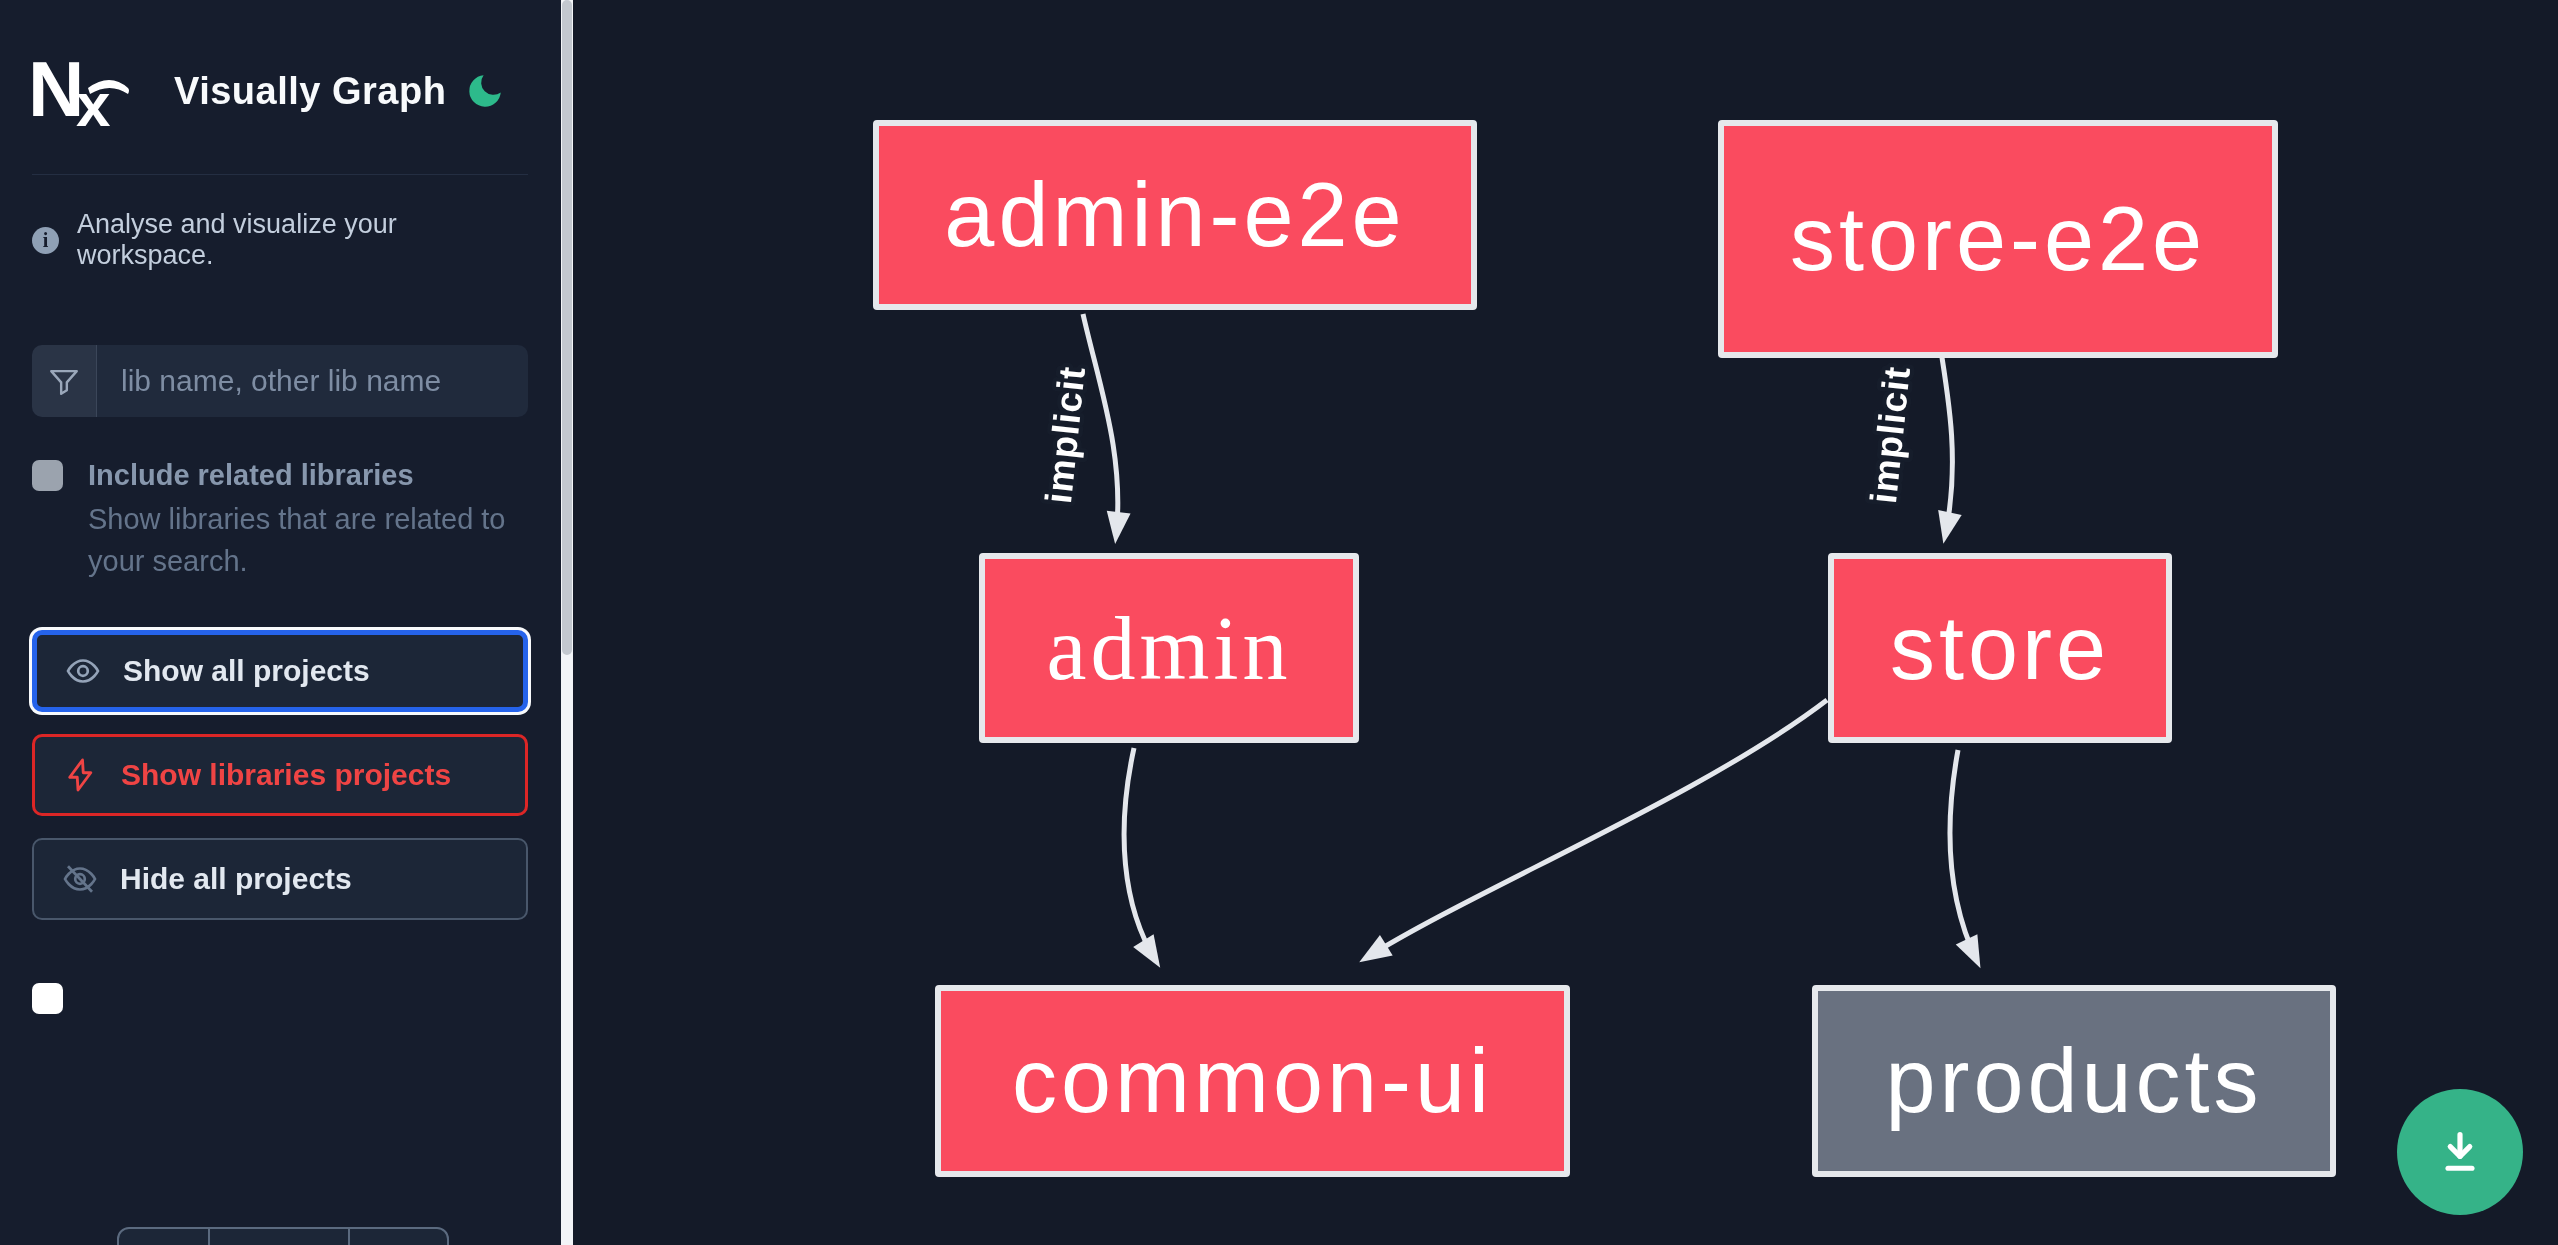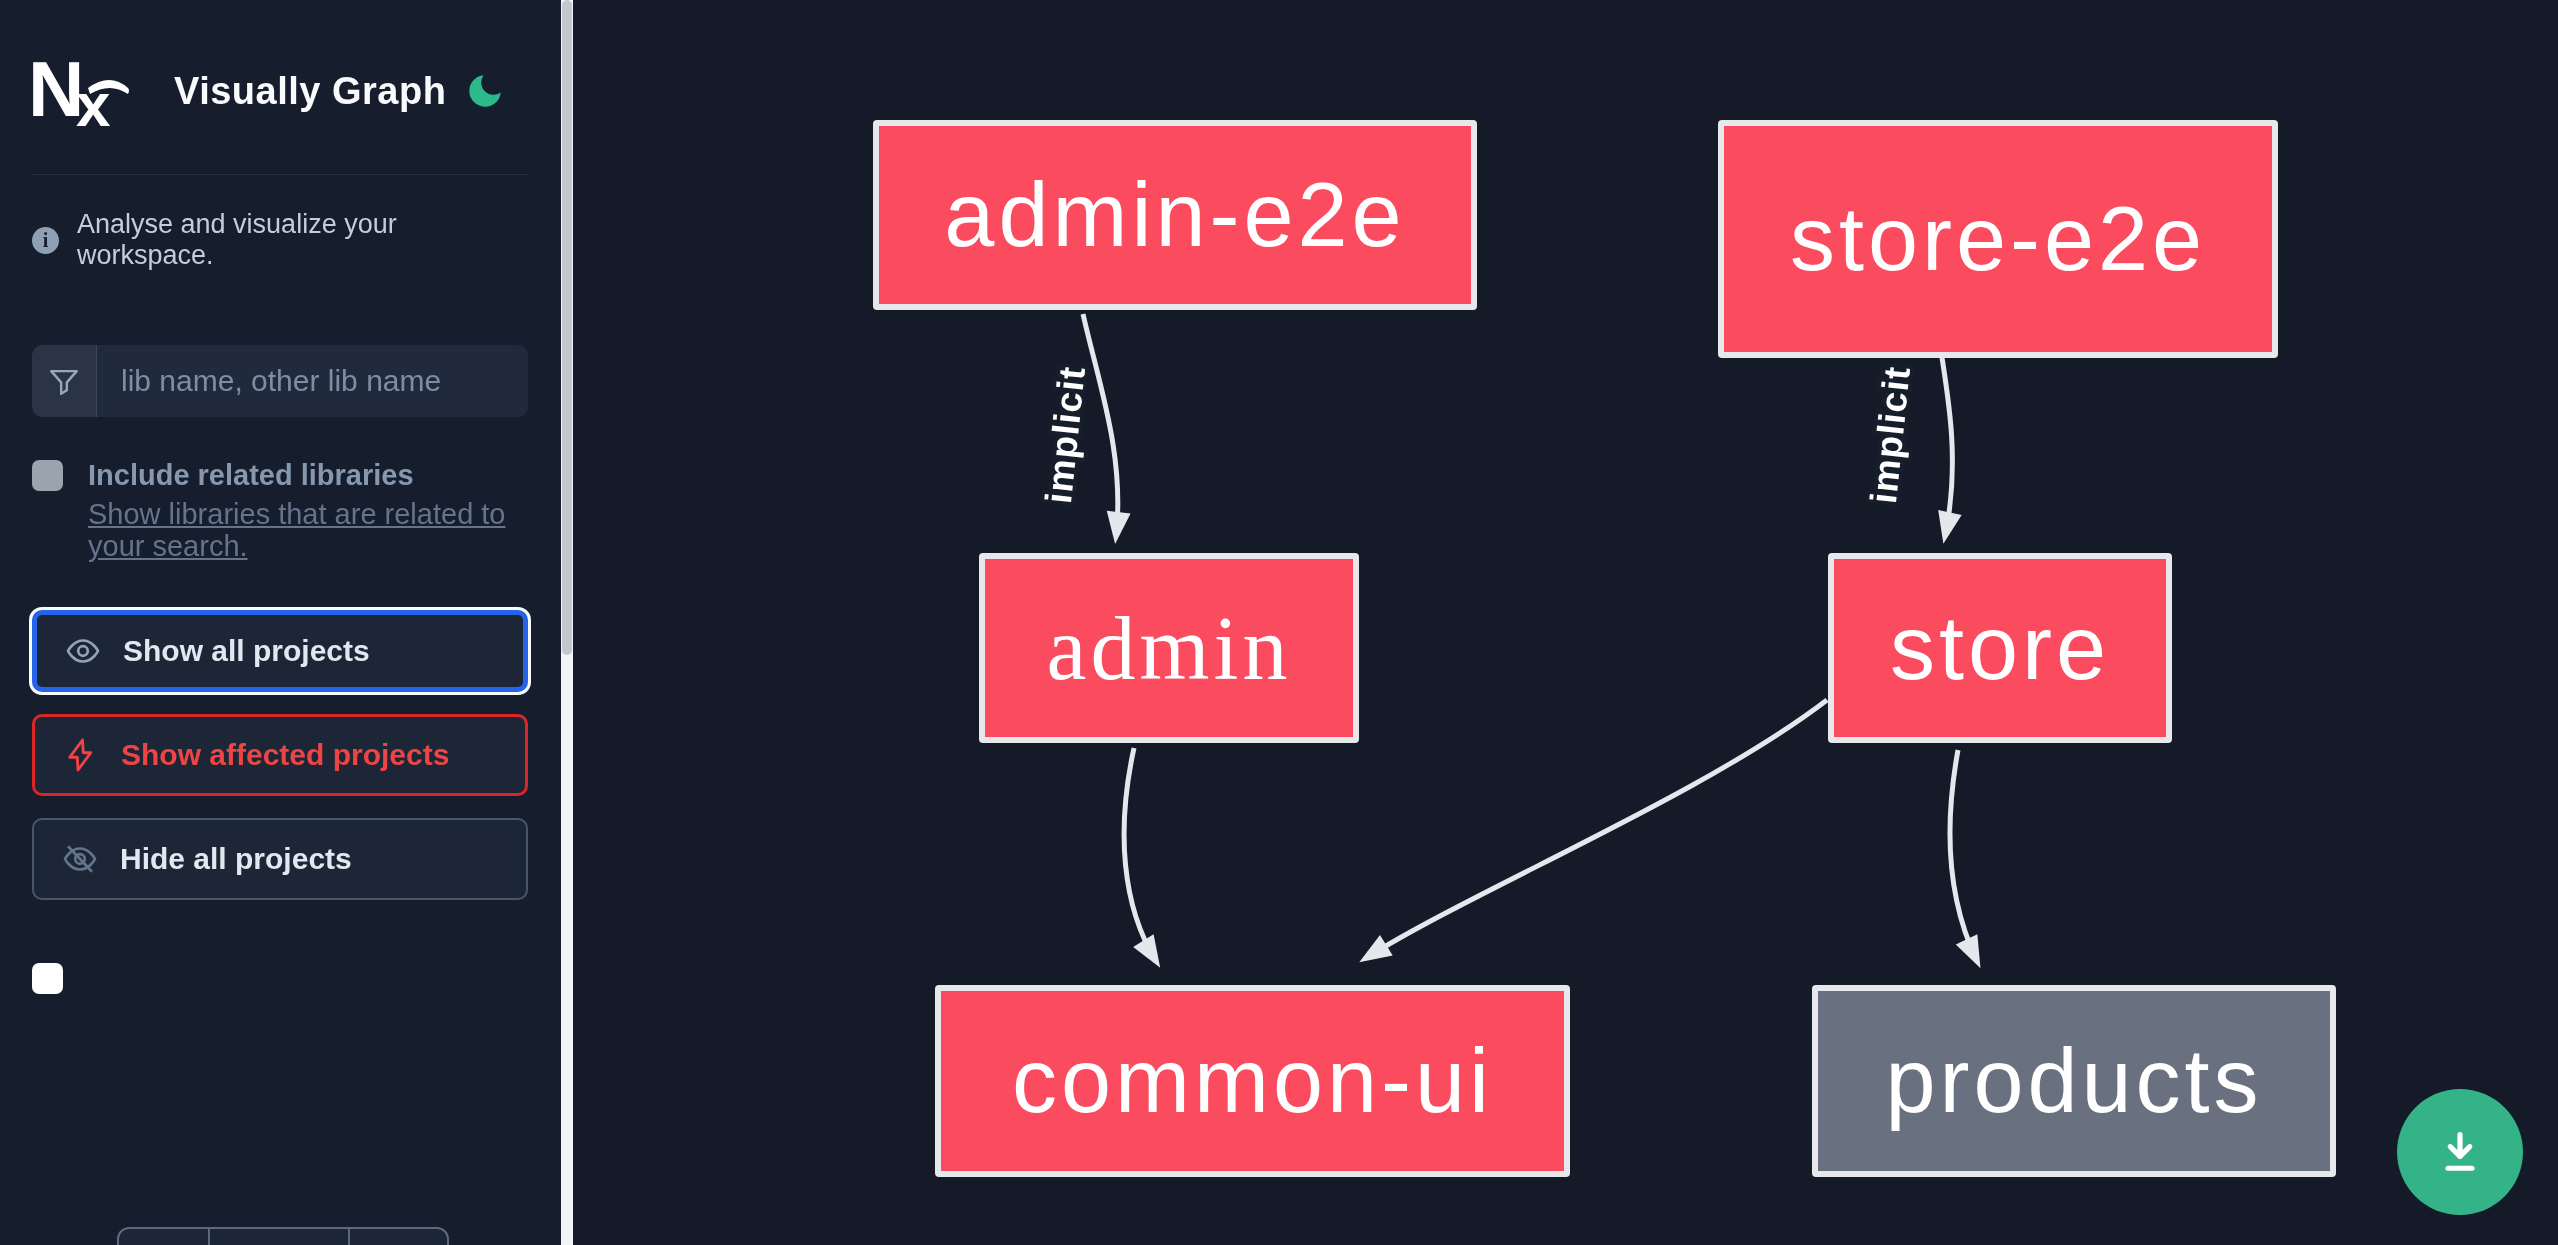--- a/index.html
+++ b/index.html
@@ -52,21 +52,21 @@
   .opt-row.mt-prox{margin-top:22px;}
   .cb{
     width:31px;height:31px;border-radius:7px;margin-top:3px;cursor:pointer;
     display:flex;align-items:center;justify-content:center;font-size:24px;font-weight:700;color:#1c2736;
   }
   .cb-muted{background:#9ba3ae;}
   .cb-plain{background:#ffffff;}
   .cb.checked{background:#36b98a;}
   .cb.checked::after{content:"✓";}
   .opt-title{font-size:29px;font-weight:700;color:#8797ad;line-height:36px;}
-  .opt-desc{font-size:29px;color:#64748b;line-height:32px;margin-top:5px;max-width:460px;text-decoration:underline;}
+  .opt-desc{font-size:29px;color:#64748b;line-height:42px;margin-top:5px;max-width:460px;}
   
   .actions{margin-top:48px;display:flex;flex-direction:column;gap:22px;}
   .act-btn{
     height:82px;border-radius:10px;background:#1c2637;display:flex;align-items:center;
     padding:8px 28px;gap:22px;font-size:30px;font-weight:700;color:#e2e8f0;
     border:2px solid #49576b;cursor:pointer;box-sizing:border-box;
     font-family:"Liberation Sans",sans-serif;
   }
   .act-btn.focused{border:5px solid var(--focus,#2563eb);box-shadow:0 0 0 3px #f8fafc;}
   .act-btn.danger{border:3px solid #dc2626;color:var(--danger,#ef4444);}
@@ -145,21 +145,21 @@
       <svg width="36" height="36" viewBox="0 0 24 24" fill="none" stroke="#94a3b8" stroke-width="1.8">
         <path d="M2 12s3.5-7 10-7 10 7 10 7-3.5 7-10 7-10-7-10-7z"></path>
           <circle cx="12" cy="12" r="3.2"></circle>
       </svg>
       <span>Show all projects</span>
     </button>
     <button class="act-btn danger">
       <svg width="36" height="36" viewBox="0 0 24 24" fill="none" stroke="#ef4444" stroke-width="1.9" stroke-linejoin="round">
         <path d="M13 2 4.5 13.5h5L10 22l8.5-11.5h-5L13 2z"></path>
       </svg>
-      <span>Show affected projects</span>
+      <span>Show libraries projects</span>
     </button>
     <button class="act-btn">
       <svg width="36" height="36" viewBox="0 0 24 24" fill="none" stroke="#64748b" stroke-width="1.8">
         <path d="M2 12s3.5-7 10-7 10 7 10 7-3.5 7-10 7-10-7-10-7z"></path>
           <circle cx="12" cy="12" r="3.2"></circle>
           <line x1="4" y1="3.5" x2="20" y2="20.5"></line>
       </svg>
       <span>Hide all projects</span>
     </button>
   </div>

